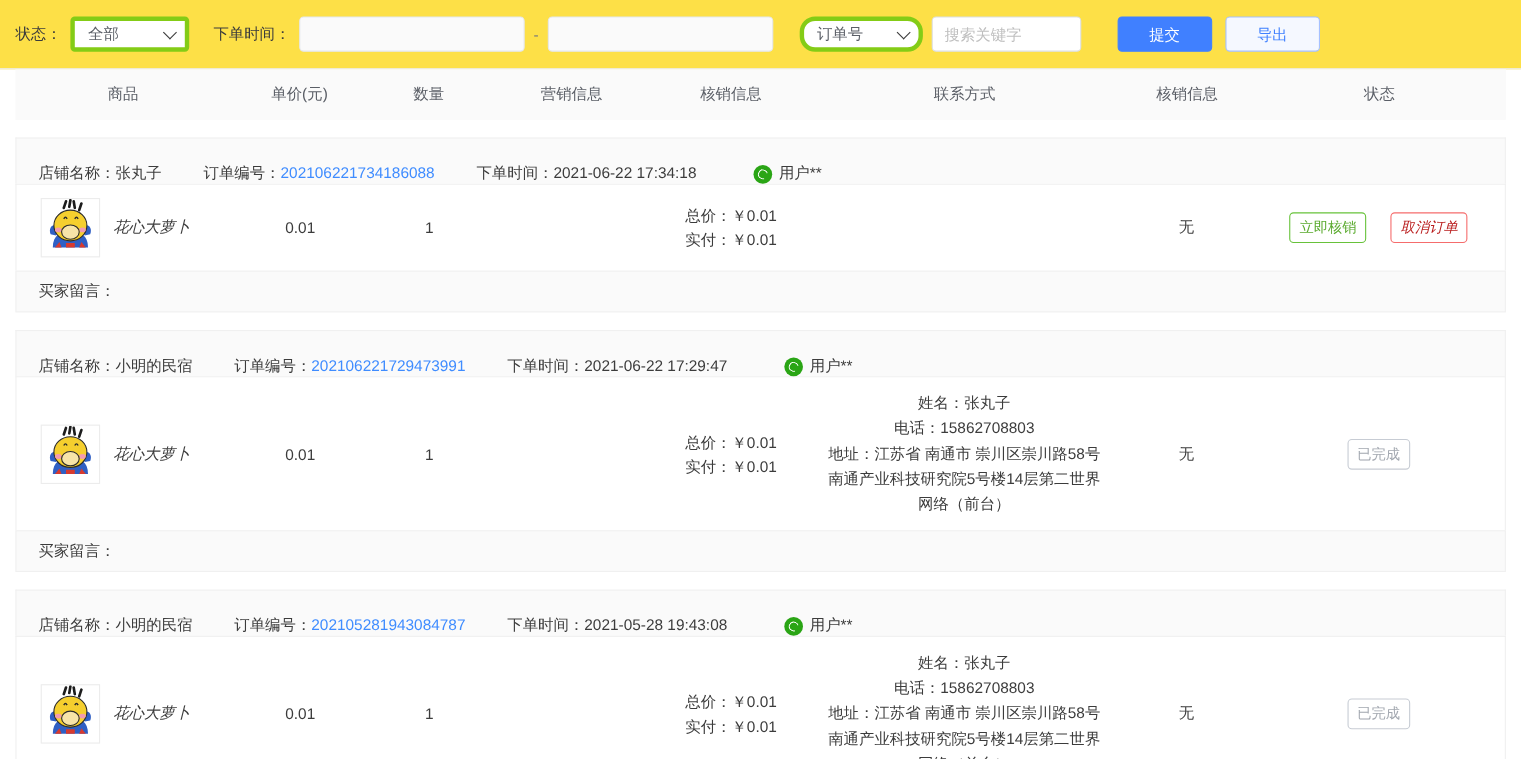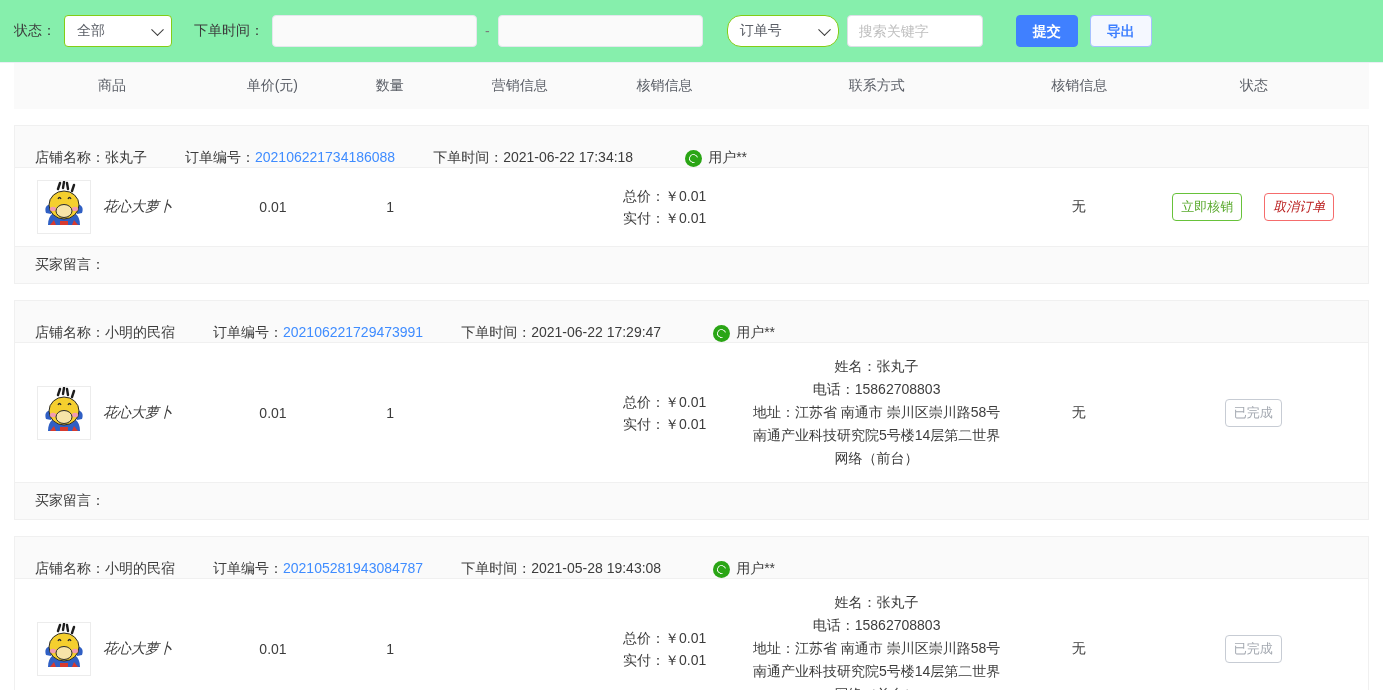--- a/index.html
+++ b/index.html
@@ -17,33 +17,33 @@
     overflow: hidden;
   }
 
   
   .toolbar {
     height: 63px;
     display: flex;
     align-items: center;
     padding: 0 12px 0 14px;
     border-bottom: 1px solid #ebeef5;
-    background: #86efac;
+    background: #fde047;
     box-sizing: border-box;
   }
   .filter-label {
     font-size: 14px;
     color: #3c3c3c;
     white-space: nowrap;
     margin-right: 4px;
   }
   .select {
     position: relative;
     height: 32px;
-    border: 1px solid #84cc16;
+    border: 4px solid #84cc16;
     border-radius: 4px;
     background: #ffffff;
     display: flex;
     align-items: center;
     padding: 0 26px 0 12px;
     box-sizing: border-box;
     font-size: 14px;
     color: #5a5e66;
     cursor: pointer;
   }
@@ -93,23 +93,22 @@
     margin-left: 8px;
   }
   .kw-input::placeholder { color: #bfbfbf; }
   .btn {
     height: 32px;
     border-radius: 4px;
     font-family: inherit;
     font-size: 14px;
     cursor: pointer;
     box-sizing: border-box;
-    padding: 0 16px;
+    padding: 0 28px;
     line-height: 30px;
-    font-weight: bold;
   }
   .btn-primary {
     background: #4080ff;
     border: 1px solid #4080ff;
     color: #ffffff;
     margin-left: 33px;
   }
   .btn-ghost {
     background: #f5f8ff;
     border: 1px solid #a5c0ff;

